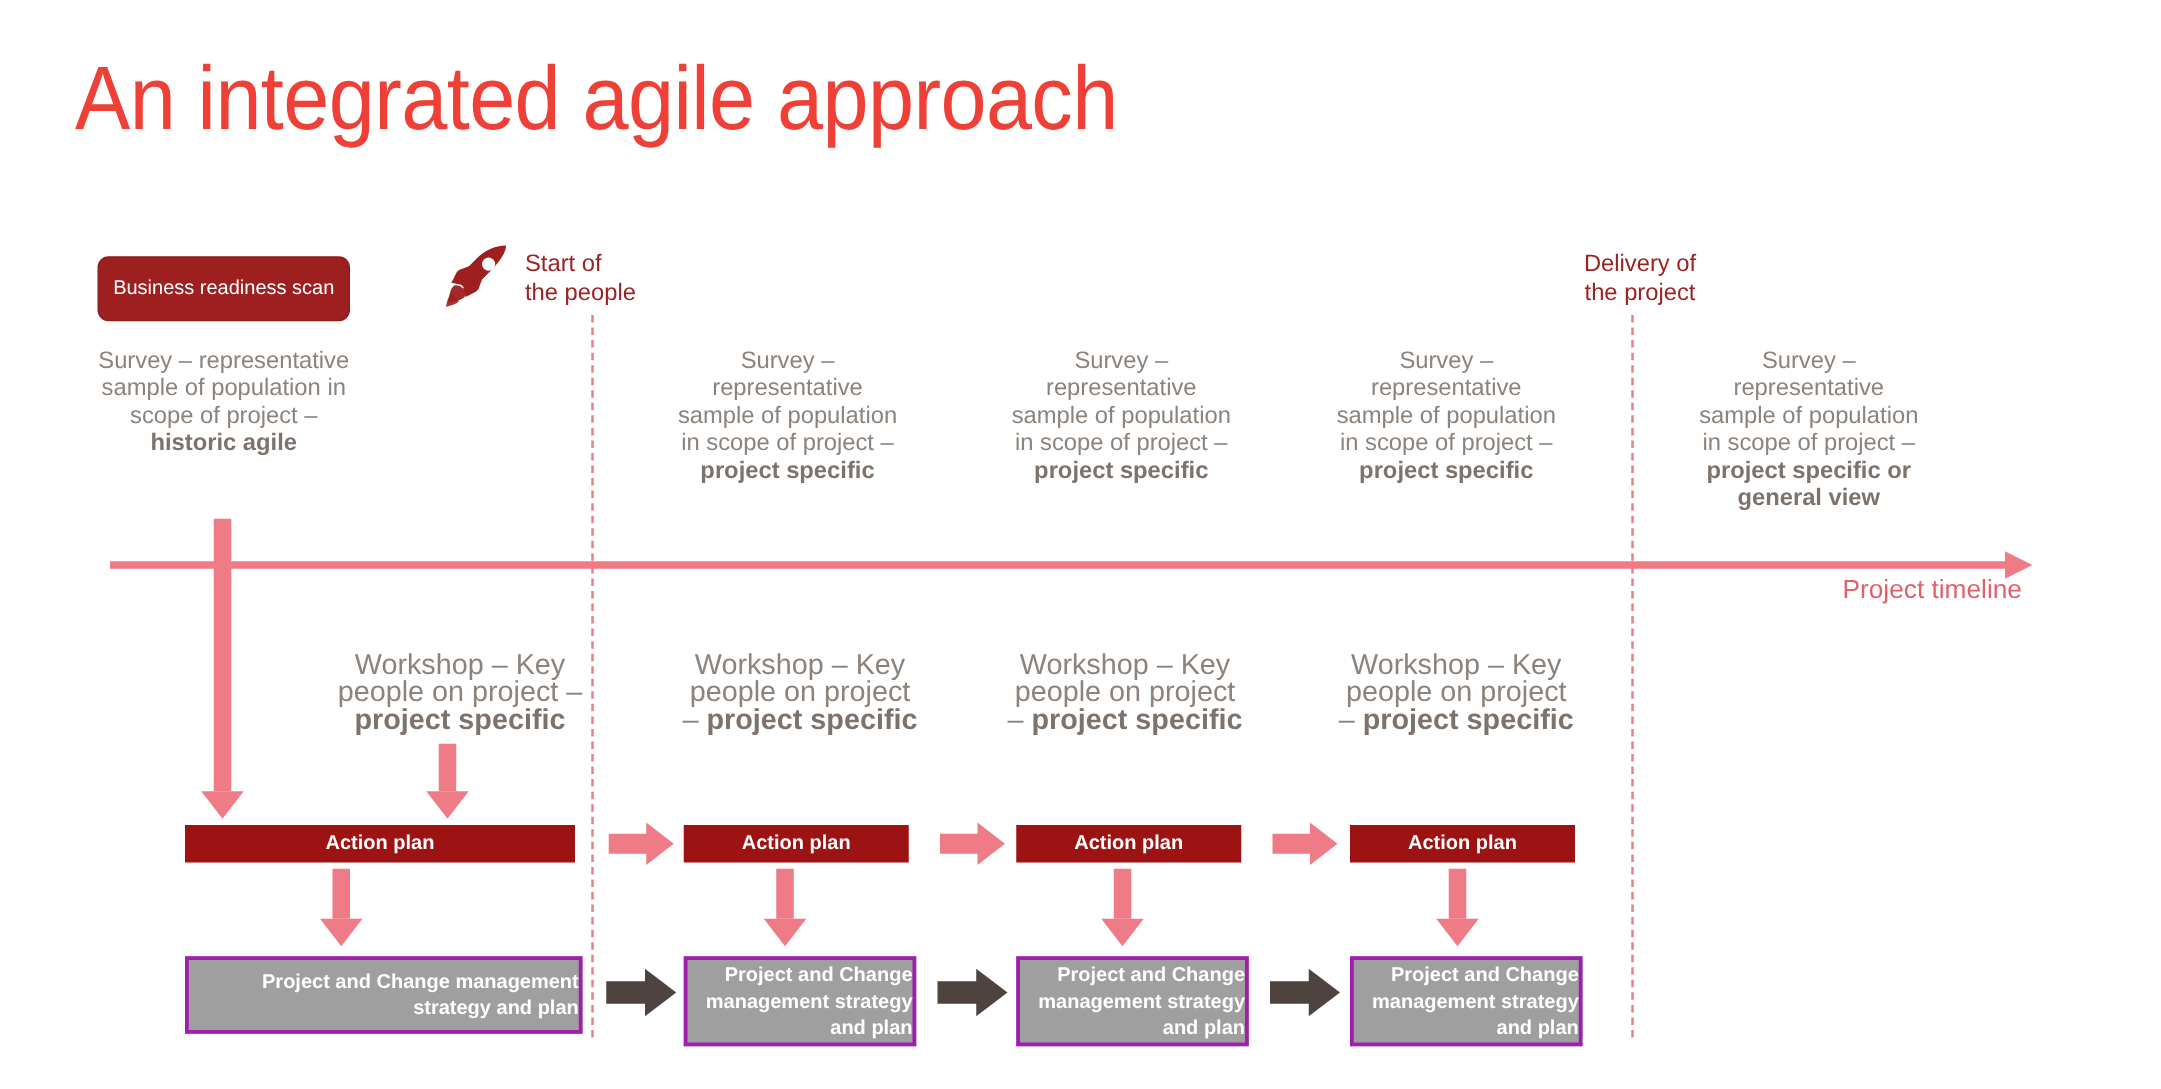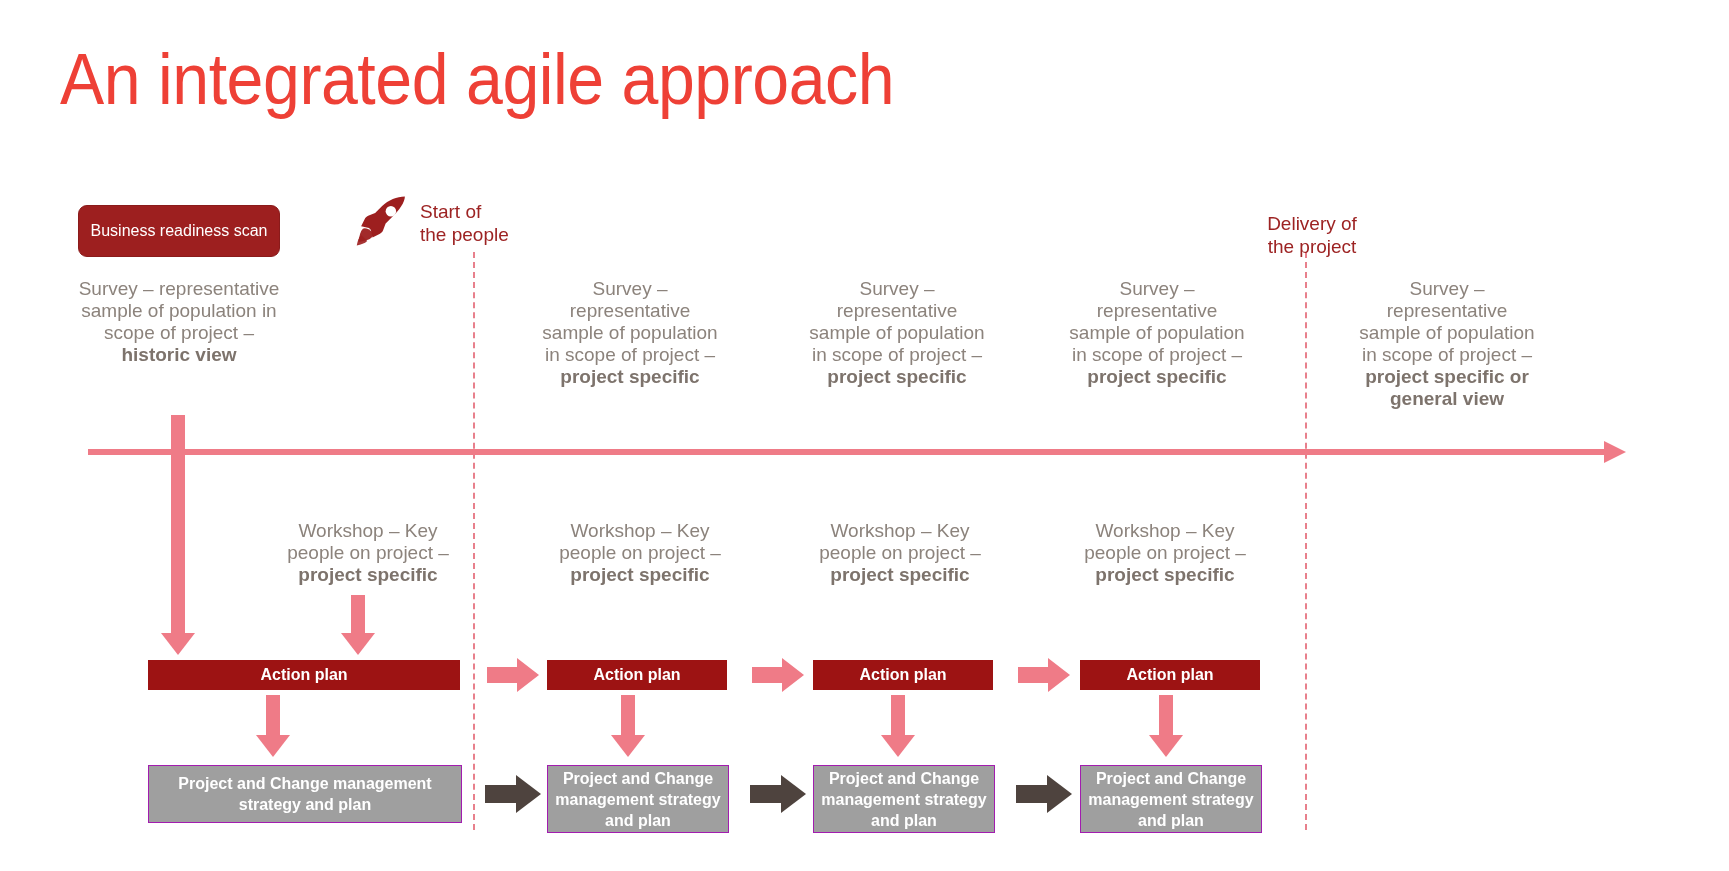--- a/index.html
+++ b/index.html
@@ -41,21 +41,21 @@
 
   
   .rocket{position:absolute;left:353px;top:192px;width:60px;height:56px;}
 
   
   .milestone{
     position:absolute;color:#9d2323;font-size:19px;line-height:23px;
     text-align:center;white-space:pre-line;
   }
   #milestone-start{left:420px;top:200px;width:130px;text-align:left;}
-  #milestone-delivery{left:1222px;top:212px;width:180px;}
+  #milestone-delivery{left:1222px;top:200px;width:180px;}
 
   
   .dashed{
     position:absolute;width:0;border-left:2px dashed #e8808c;
   }
   #dash-start{left:473px;top:252px;height:578px;}
   #dash-delivery{left:1305px;top:252px;height:578px;}
 
   
   .survey{
@@ -65,21 +65,21 @@
   .survey b{color:#7d736c;font-weight:bold;}
 
   #survey-0{left:68px;top:278px;width:222px;}
   #survey-1{left:540px;top:278px;width:180px;}
   #survey-2{left:805px;top:278px;width:184px;}
   #survey-3{left:1065px;top:278px;width:184px;}
   #survey-4{left:1355px;top:278px;width:184px;}
 
   
   .workshop{
-    position:absolute;color:#8c837c;font-size:19px;line-height:22px;
+    position:absolute;color:#8c837c;font-size:23px;line-height:22px;
     text-align:center;
   }
   .workshop b{color:#7d736c;font-weight:bold;}
   #workshop-0{left:268px;top:520px;width:200px;}
   #workshop-1{left:545px;top:520px;width:190px;}
   #workshop-2{left:805px;top:520px;width:190px;}
   #workshop-3{left:1070px;top:520px;width:190px;}
 
   
   .timeline-line{
@@ -144,23 +144,23 @@
   }
   #harrow-ap-0{left:487px;top:658px;width:52px;}
   #harrow-ap-0 .shaft{width:32px;}
   #harrow-ap-1{left:752px;top:658px;width:52px;}
   #harrow-ap-1 .shaft{width:32px;}
   #harrow-ap-2{left:1018px;top:658px;width:52px;}
   #harrow-ap-2 .shaft{width:32px;}
 
   
   .grey-box{
-    position:absolute;background:#9f9f9f;border:1px solid #a21caf;
+    position:absolute;background:#9f9f9f;border:3px solid #a21caf;
     color:#ffffff;font-weight:bold;font-size:16px;line-height:21px;
-    display:flex;align-items:center;justify-content:center;text-align:center;
+    display:flex;align-items:center;justify-content:center;text-align:right;
   }
   #pcm-0{left:148px;top:765px;width:312px;height:56px;}
   #pcm-1{left:547px;top:765px;width:180px;height:66px;}
   #pcm-2{left:813px;top:765px;width:180px;height:66px;}
   #pcm-3{left:1080px;top:765px;width:180px;height:66px;}
 
   
   .h-arrow-dark{position:absolute;height:38px;}
   .h-arrow-dark .shaft{position:absolute;left:0;top:10px;height:18px;background:#4e433e;}
   .h-arrow-dark .head{
@@ -197,37 +197,38 @@
       <circle cx="41" cy="22" r="6" fill="#ffffff"></circle>
     </svg>
   </span>
 
   <div class="milestone" id="milestone-start">Start of
 the people</div>
   <div class="milestone" id="milestone-delivery">Delivery of
 the project</div>
 
   <div class="survey" id="survey-0">
-    <span>Survey – representative sample of population in scope of project – </span><b>historic view</b>
+    <span>Survey – representative sample of population in scope of project – </span><b>historic agile</b>
   </div>
   <div class="survey" id="survey-1">
     <span>Survey – representative sample of population in scope of project – </span><b>project specific</b>
   </div>
   <div class="survey" id="survey-2">
     <span>Survey – representative sample of population in scope of project – </span><b>project specific</b>
   </div>
   <div class="survey" id="survey-3">
     <span>Survey – representative sample of population in scope of project – </span><b>project specific</b>
   </div>
   <div class="survey" id="survey-4">
     <span>Survey – representative sample of population in scope of project – </span><b>project specific or general view</b>
   </div>
 
   <div class="timeline-line"></div>
   <div class="timeline-head"></div>
+  <div id="project-timeline-label">Project timeline</div>
 
 
   <div class="workshop" id="workshop-0">
     <span>Workshop – Key people on project – </span><b>project specific</b>
   </div>
   <div class="workshop" id="workshop-1">
     <span>Workshop – Key people on project – </span><b>project specific</b>
   </div>
   <div class="workshop" id="workshop-2">
     <span>Workshop – Key people on project – </span><b>project specific</b>

